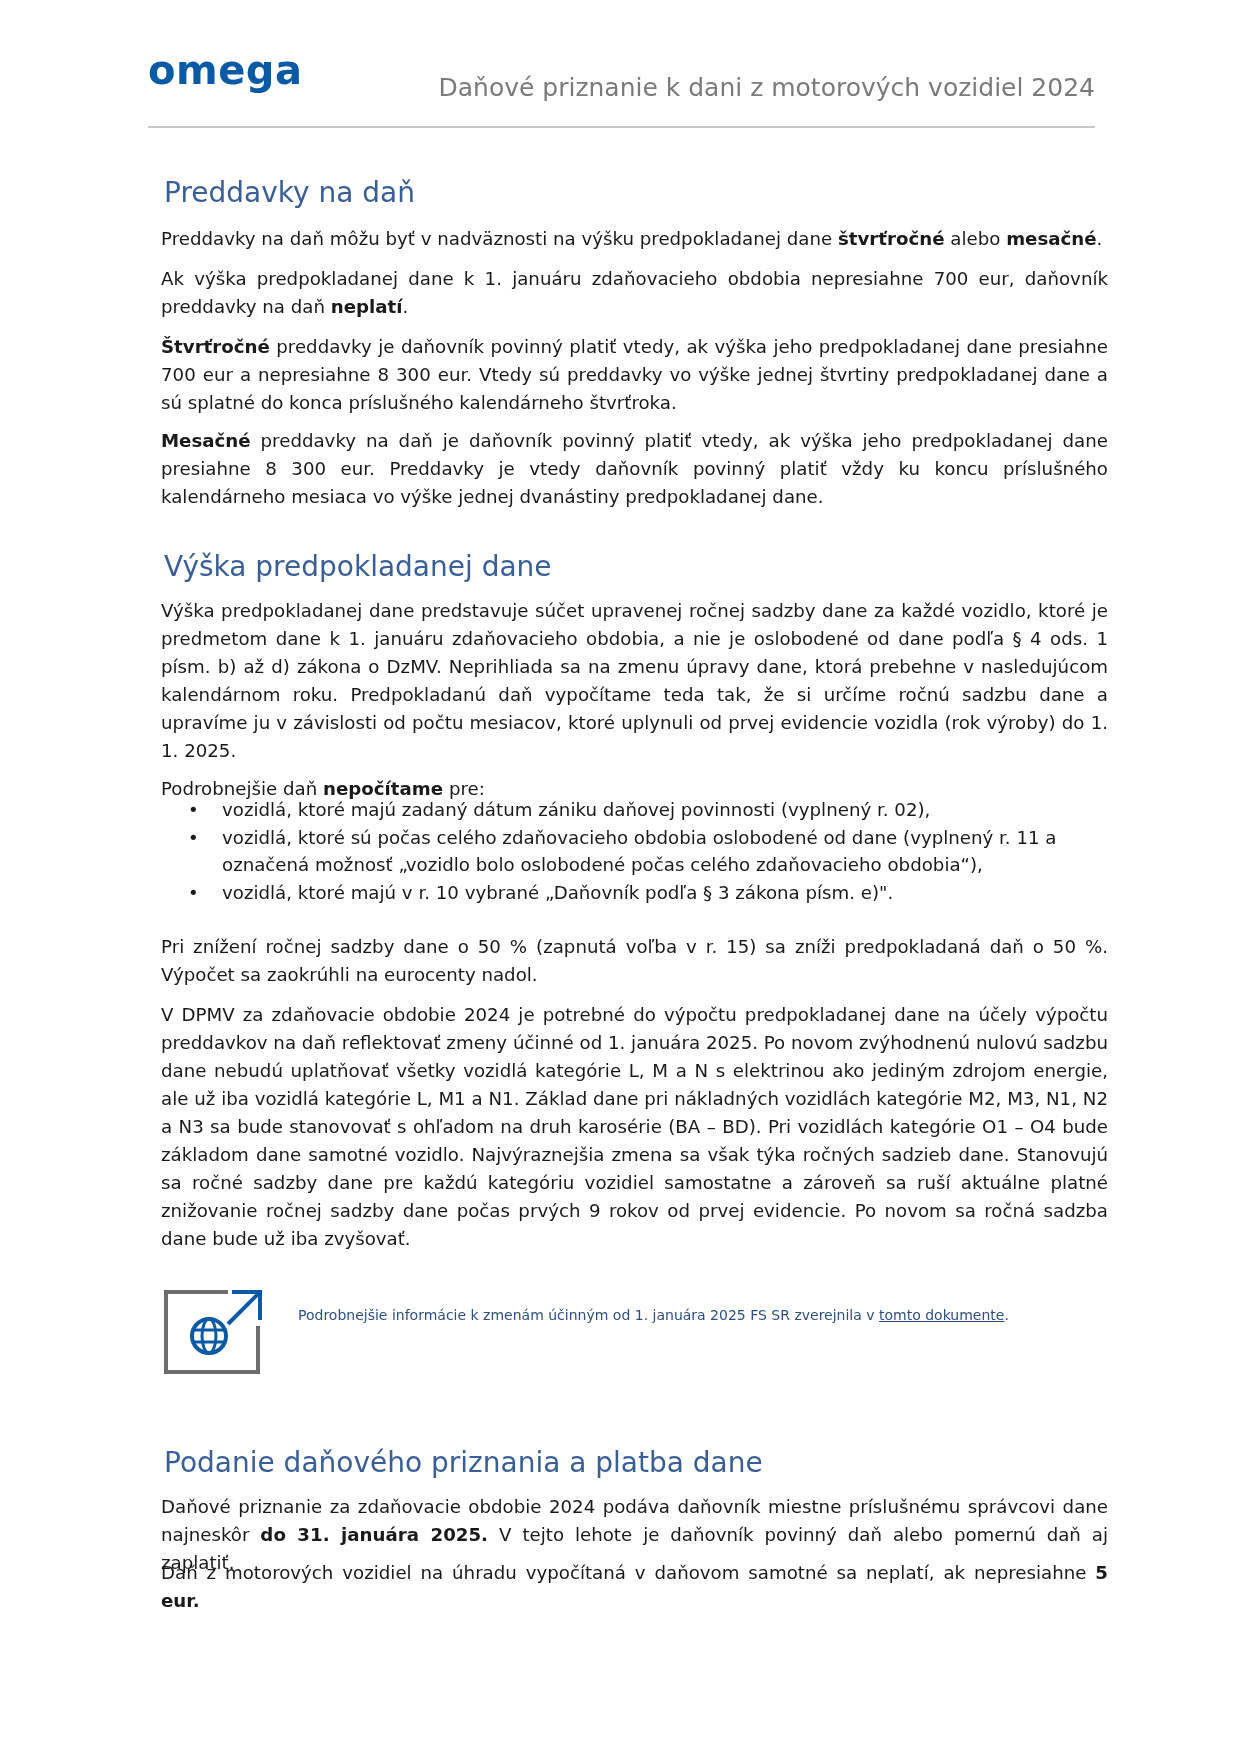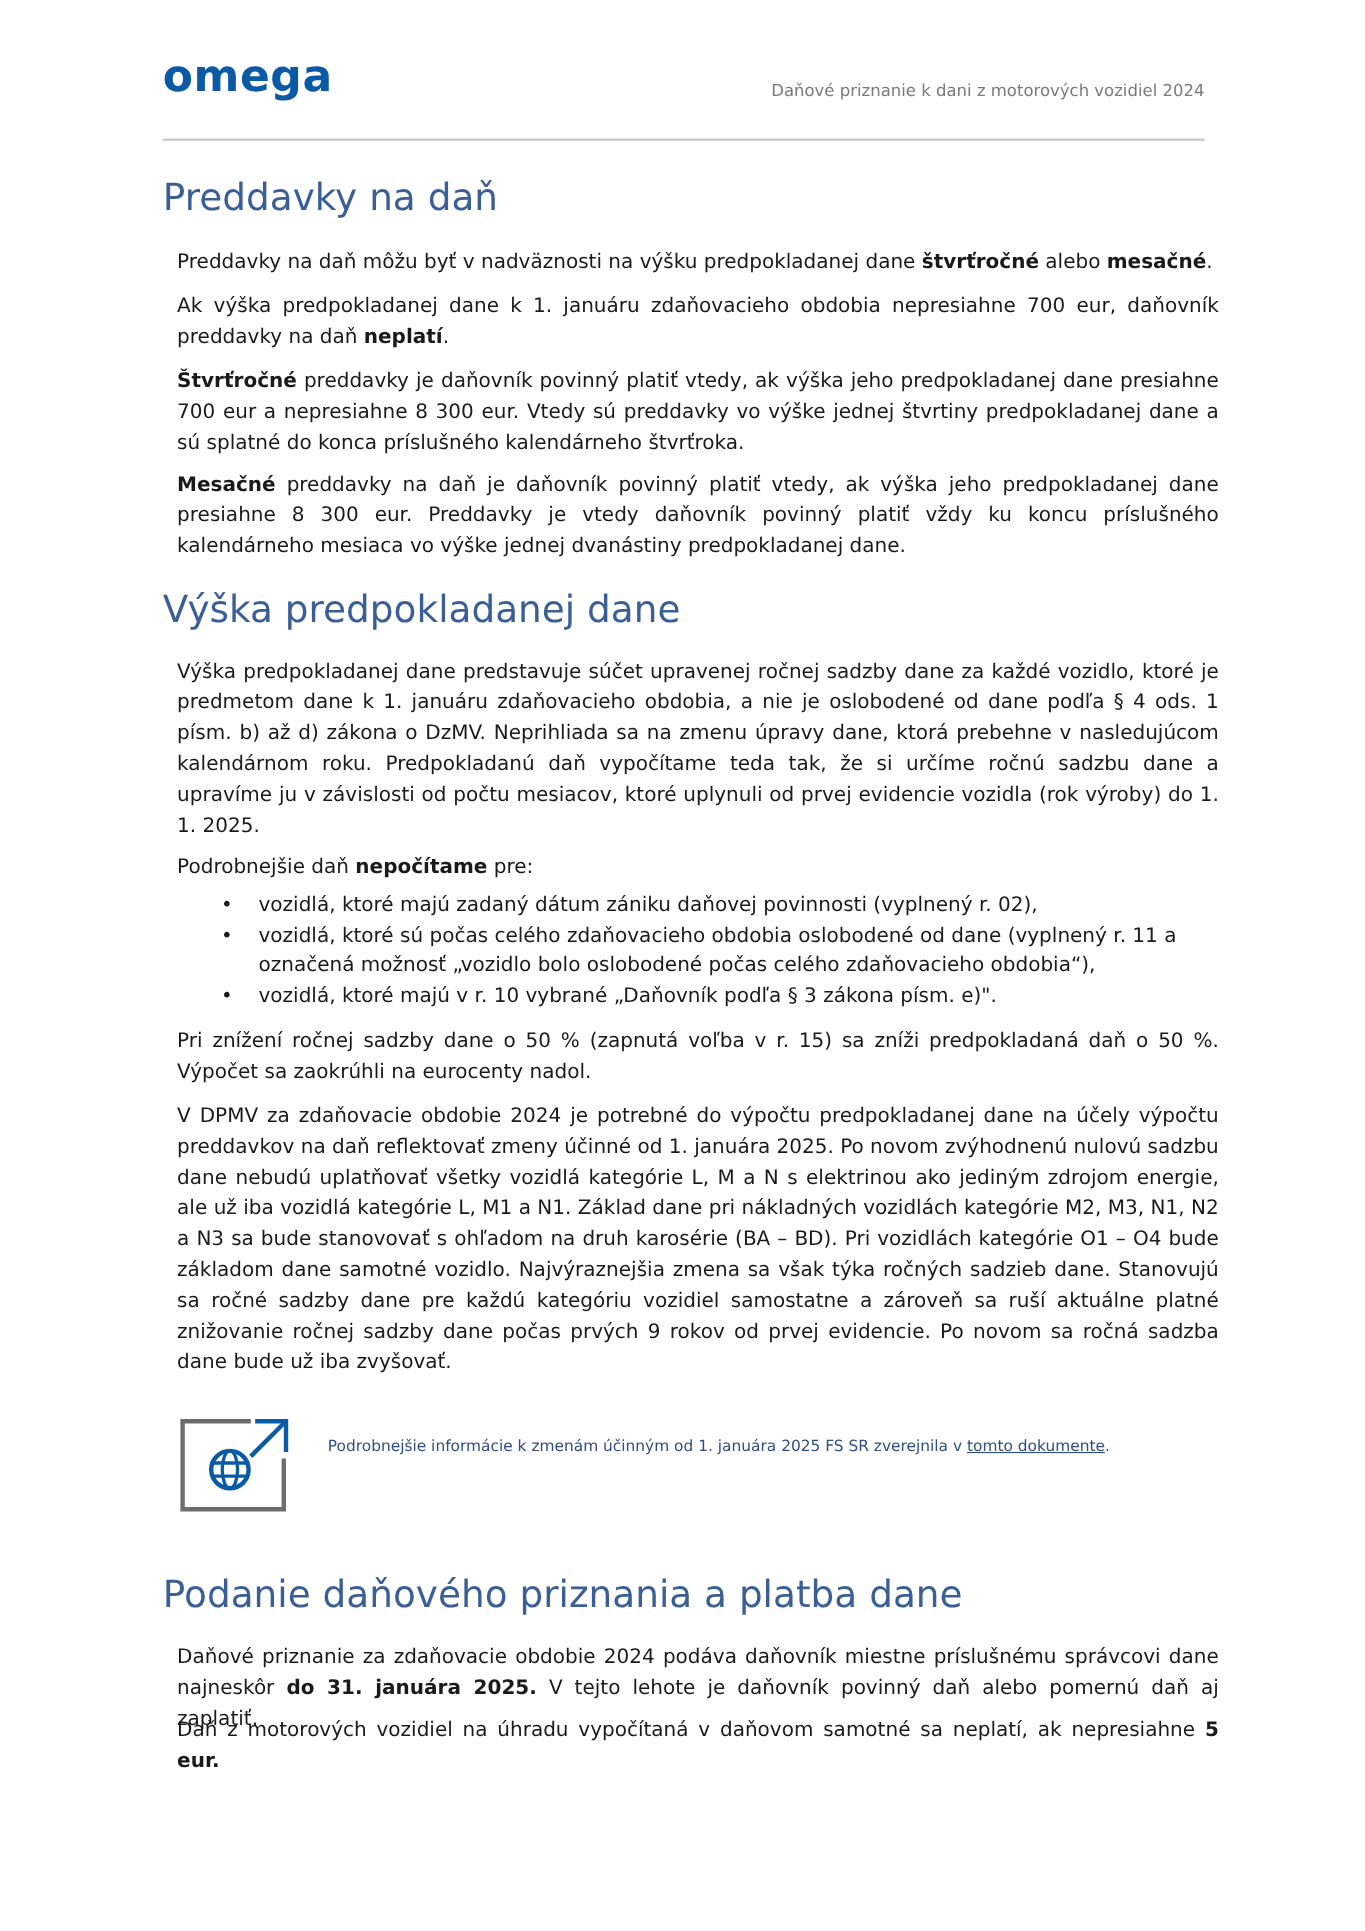--- a/index.html
+++ b/index.html
@@ -1,25 +1,25 @@
 <!DOCTYPE html>
 <html><head>
   <meta charset="utf-8">
   <style>
     html, body { margin: 0; padding: 0; background: #ffffff; }
     body { width: 1241px; height: 1755px; position: relative; overflow: hidden;
            font-family: "DejaVu Sans", sans-serif; color: #1a1a1a; }
     .logo { position: absolute; left: 148px; top: 50px; font-family: "DejaVu Sans", sans-serif;
             font-size: 40px; font-weight: bold; color: #0b5aa5; letter-spacing: 0.5px; line-height: 1; }
-    .header-title { position: absolute; right: 146px; top: 73px; font-size: 15px; color: #7a7a7a; white-space: nowrap; }
+    .header-title { position: absolute; right: 146px; top: 73px; font-size: 25px; color: #7a7a7a; white-space: nowrap; }
     .header-rule { position: absolute; left: 148px; top: 126px; width: 947px; height: 2px; background: #c8c8c8; }
-    h2 { position: absolute; left: 148px; margin: 0; font-weight: normal; font-size: 34px; color: #3a5f96; white-space: nowrap; }
+    h2 { position: absolute; left: 148px; margin: 16px; font-weight: normal; font-size: 28px; color: #3a5f96; white-space: nowrap; }
     p, .para { position: absolute; left: 148px; width: 947px; margin: 13px; font-size: 18.2px; line-height: 28px; text-align: justify; }
     b { font-weight: bold; }
-    ul.bullets { position: absolute; left: 148px; width: 947px; margin: 13px; padding: 0; list-style: none; font-size: 18.2px; line-height: 27.5px; }
+    ul.bullets { position: absolute; left: 148px; width: 947px; margin: 0; padding: 0; list-style: none; font-size: 18.2px; line-height: 27.5px; }
     ul.bullets li { position: relative; padding-left: 74px; }
     ul.bullets li::before { content: "•"; position: absolute; left: 40px; top: 0; font-size: 18px; }
     .info-box { position: absolute; left: 162px; top: 1288px; width: 930px; height: 90px; }
     .info-icon { position: absolute; left: 0; top: 0; width: 104px; height: 88px; }
     .info-text { position: absolute; left: 136px; top: 13px; width: 794px; font-size: 14px; line-height: 28px; color: #2f4f80; text-align: justify; }
     .info-text a { color: #2f4f80; text-decoration: underline; }
   </style>
 </head>
 <body>
 

